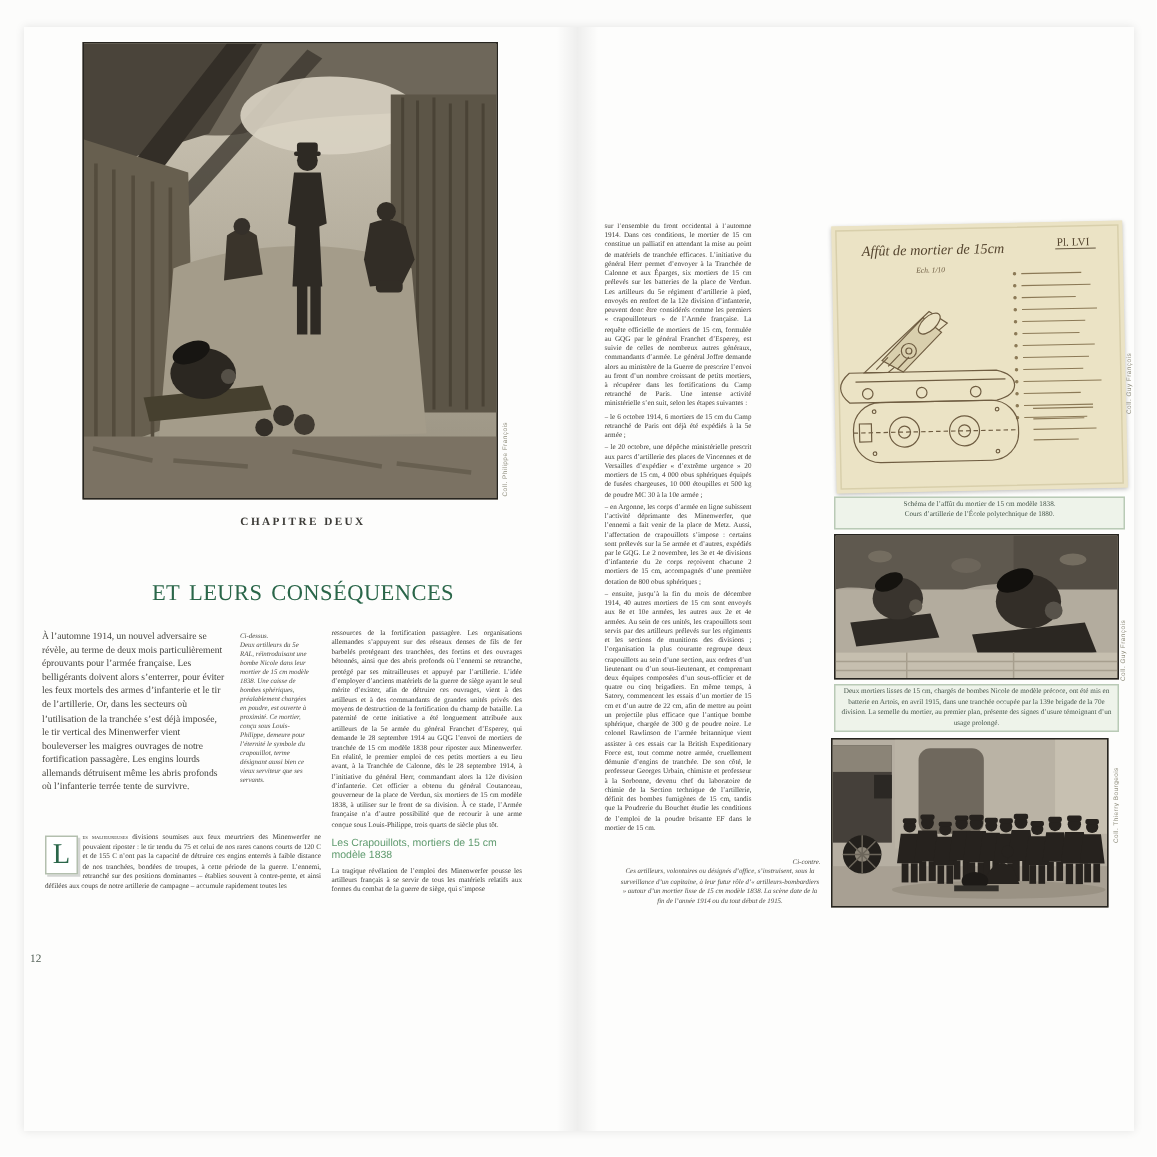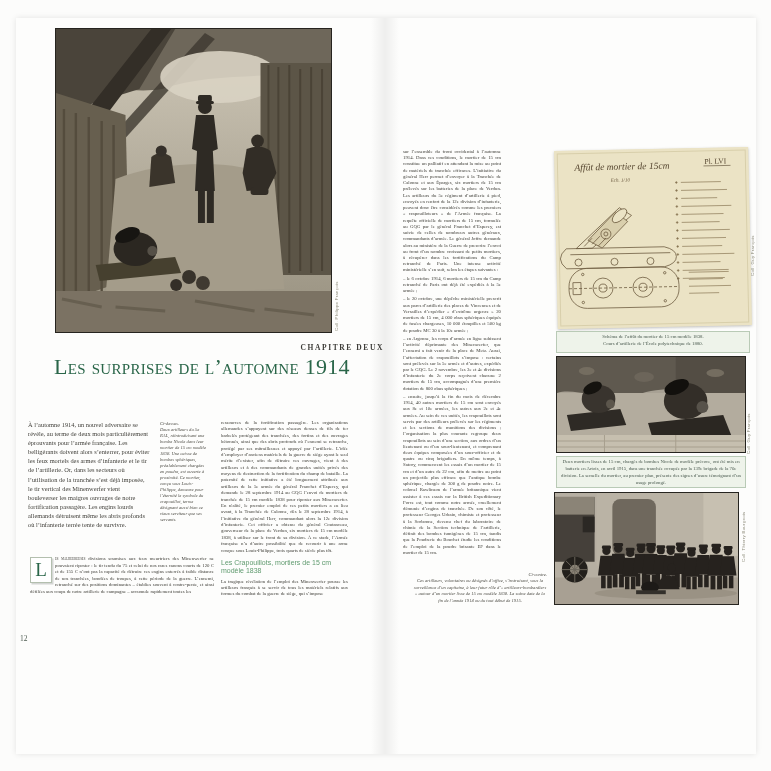--- a/index.html
+++ b/index.html
@@ -6,21 +6,21 @@
   #canvas{position:relative;width:771px;height:771px;background:#fcfcfb;overflow:hidden;
           font-family:"Liberation Serif", serif;color:#3c3b35;}
   .spread{position:absolute;left:16px;top:18px;width:740px;height:736px;background:#fdfdfc;
           box-shadow:0 0 6px rgba(0,0,0,.10);}
   .gutter{position:absolute;left:371px;top:18px;width:28px;height:736px;
           background:linear-gradient(to right,rgba(0,0,0,0),rgba(0,0,0,.06) 50%,rgba(0,0,0,0));}
   .photo{position:absolute;border:1px solid #26241f;box-sizing:border-box;overflow:hidden;background:#8d8678;}
   .photo svg{display:block;width:100%;height:100%;filter:blur(.35px);}
   .vcred{position:absolute;writing-mode:vertical-rl;transform:rotate(180deg);
          font-family:"Liberation Sans", sans-serif;font-size:4.3px;color:#8f8d7c;letter-spacing:.3px;}
-  .chapter-label{position:absolute;left:20px;top:343px;width:364px;text-align:right;
+  .chapter-label{position:absolute;left:20px;top:343px;width:364px;text-align:center;
          font-size:7.5px;letter-spacing:1.6px;color:#3d3c38;font-weight:bold;}
   .title{position:absolute;left:6px;top:354px;width:392px;text-align:center;
          font-variant:small-caps;font-size:22px;line-height:1.16;color:#2a6649;letter-spacing:.3px;}
   .intro{position:absolute;left:28px;top:420px;width:122px;font-size:6.4px;line-height:1.42;color:#403f39;}
   .capcol{position:absolute;left:160px;top:421px;width:48px;font-size:4.6px;font-style:italic;
           line-height:1.3;color:#4c4b44;}
   .capcol .lead{display:block;}
   .maincol{position:absolute;left:221px;top:420px;width:127px;font-size:4.8px;line-height:1.33;
            text-align:justify;}
   .maincol p{margin:0;}
@@ -96,21 +96,22 @@
       <circle cx="148" cy="254" r="7" fill="#403a31"></circle>
       <circle cx="121" cy="256" r="6" fill="#332e27"></circle>
       <path d="M0,262 h277 v41 h-277 Z" fill="#7b7263"></path>
       <path d="M6,270 l40,8 M60,278 l50,4 M140,272 l60,10 M210,280 l50,6" stroke="#675f50" stroke-width="3" fill="none"></path>
     </svg>
   </div>
   <div class="vcred" style="left:334px;top:235px;height:96px;">Coll. Philippe François</div>
 
   <div class="chapter-label">CHAPITRE DEUX</div>
   <div class="title">
-    <span>Les surprises de l’automne 1914</span><br>
+    <br>
+    <span>et leurs conséquences</span>
   </div>
 
   <div class="intro">À l’automne 1914, un nouvel adversaire se révèle, au terme de deux mois particulièrement éprouvants pour l’armée française. Les belligérants doivent alors s’enterrer, pour éviter les feux mortels des armes d’infanterie et le tir de l’artillerie. Or, dans les secteurs où l’utilisation de la tranchée s’est déjà imposée, le tir vertical des Minenwerfer vient bouleverser les maigres ouvrages de notre fortification passagère. Les engins lourds allemands détruisent même les abris profonds où l’infanterie terrée tente de survivre.</div>
 
   <div class="capcol">
     <span class="lead">Ci-dessus.</span>
     <span>Deux artilleurs du 5e RAL, réintroduisant une bombe Nicole dans leur mortier de 15 cm modèle 1838. Une caisse de bombes sphériques, préalablement chargées en poudre, est ouverte à proximité. Ce mortier, conçu sous Louis-Philippe, demeure pour l’éternité le symbole du crapouillot, terme désignant aussi bien ce vieux serviteur que ses servants.</span>
   </div>
 
   <div class="maincol">

